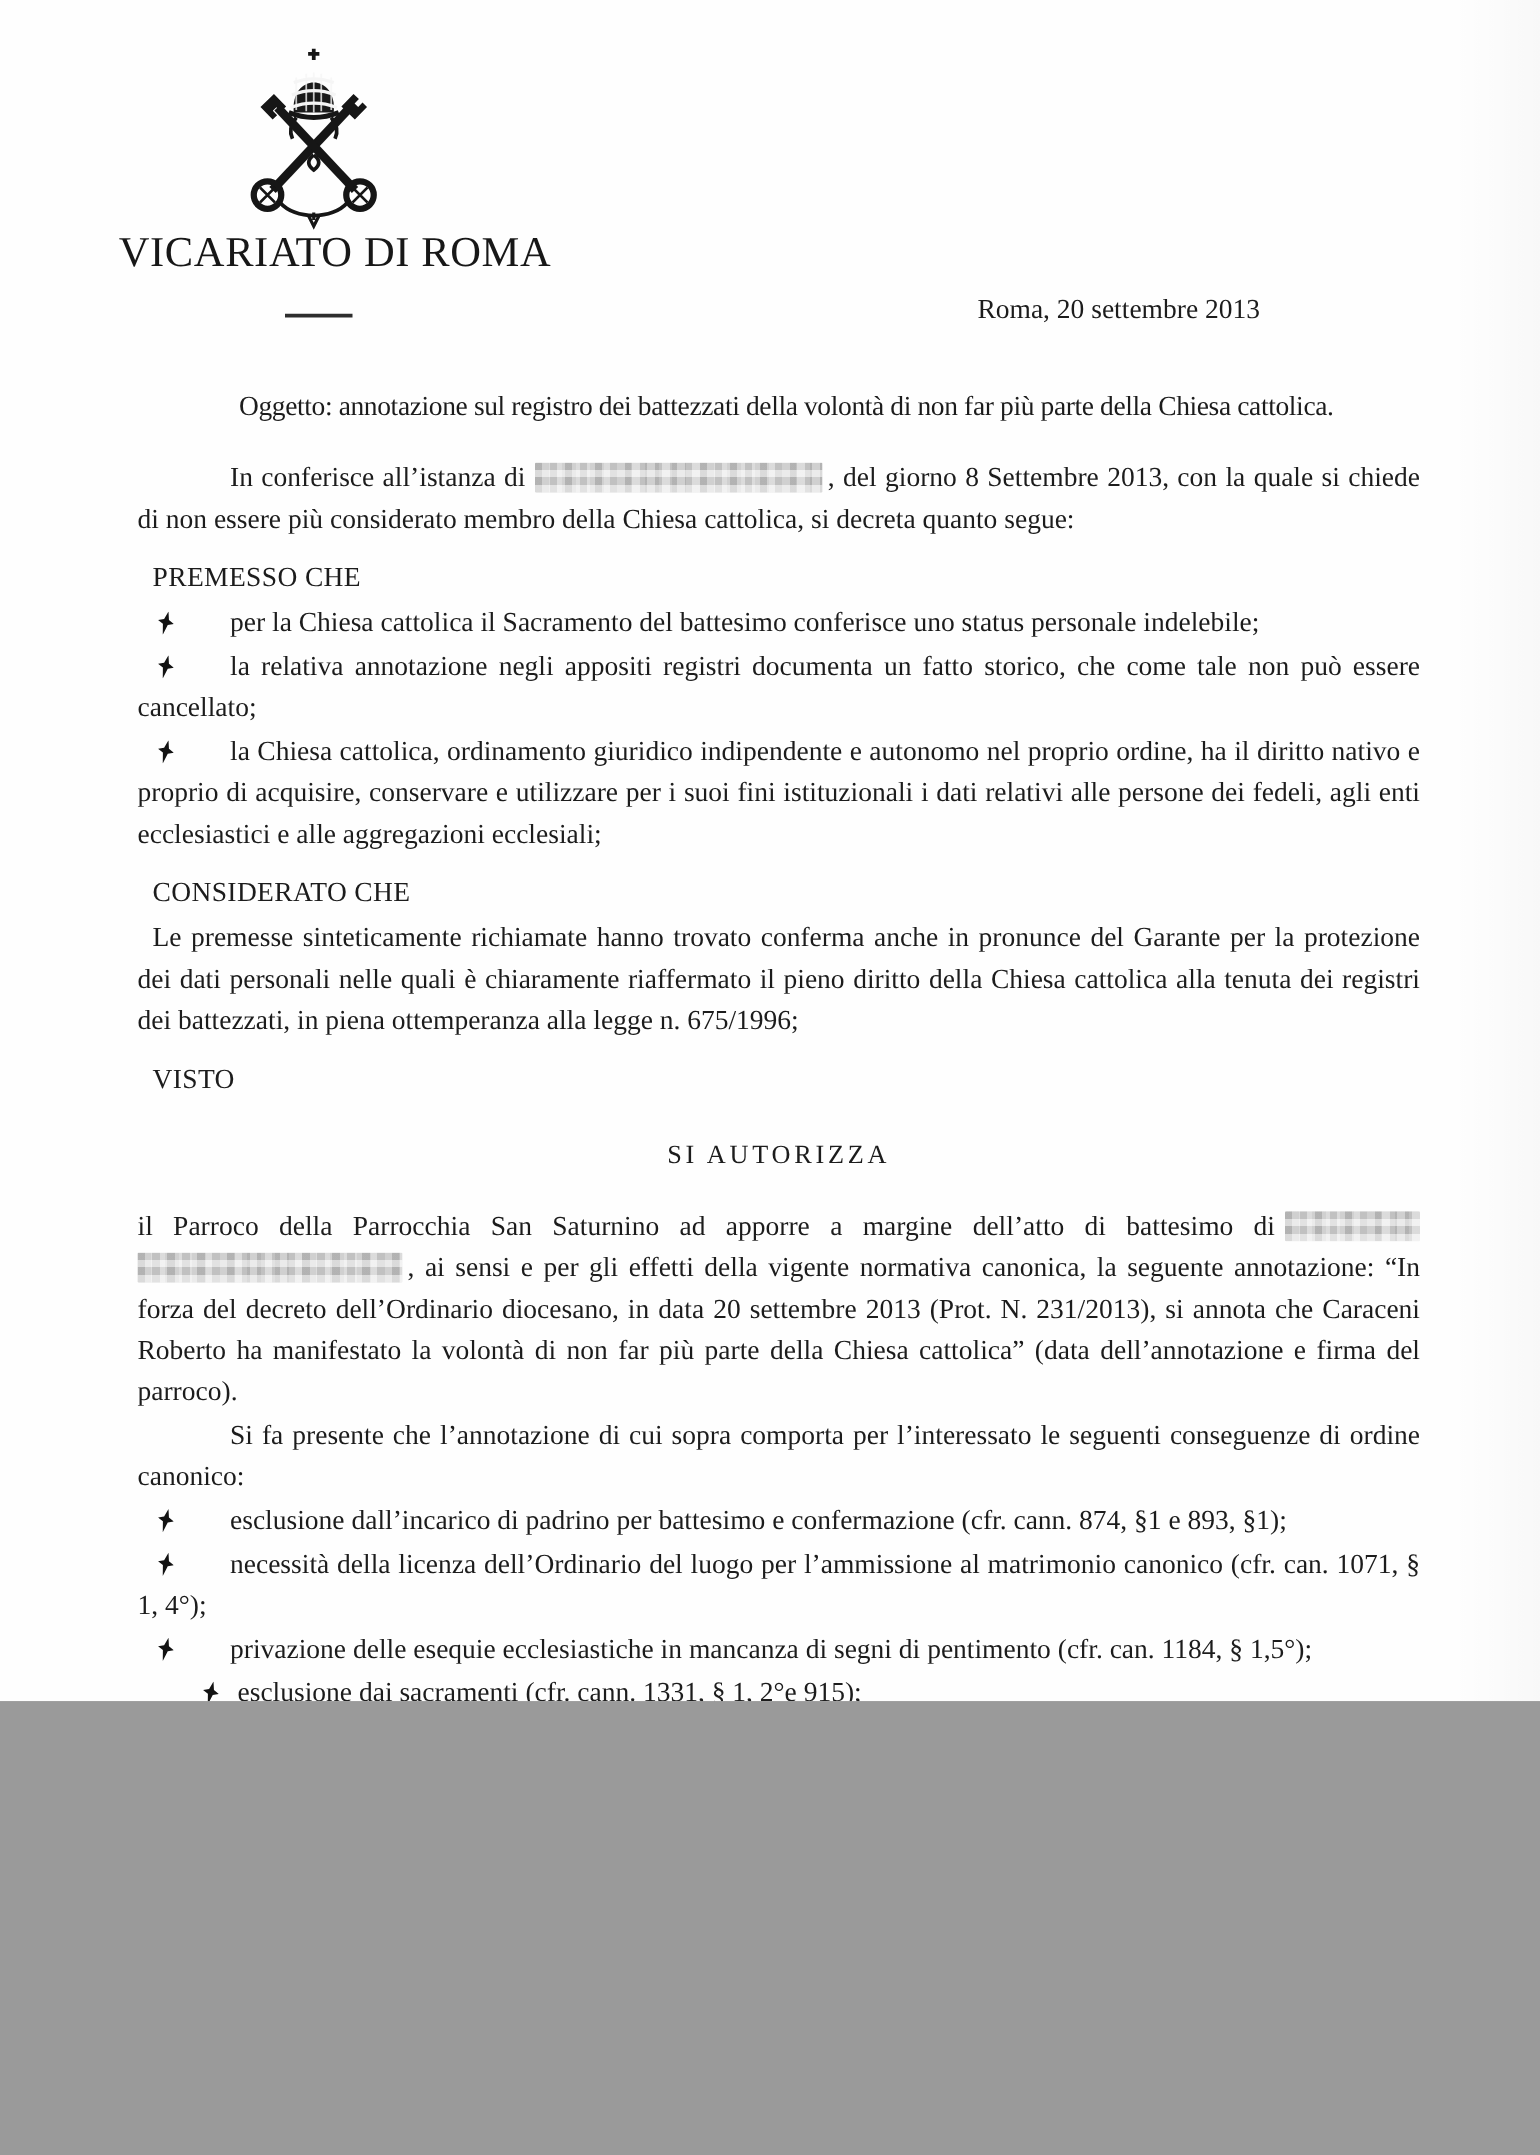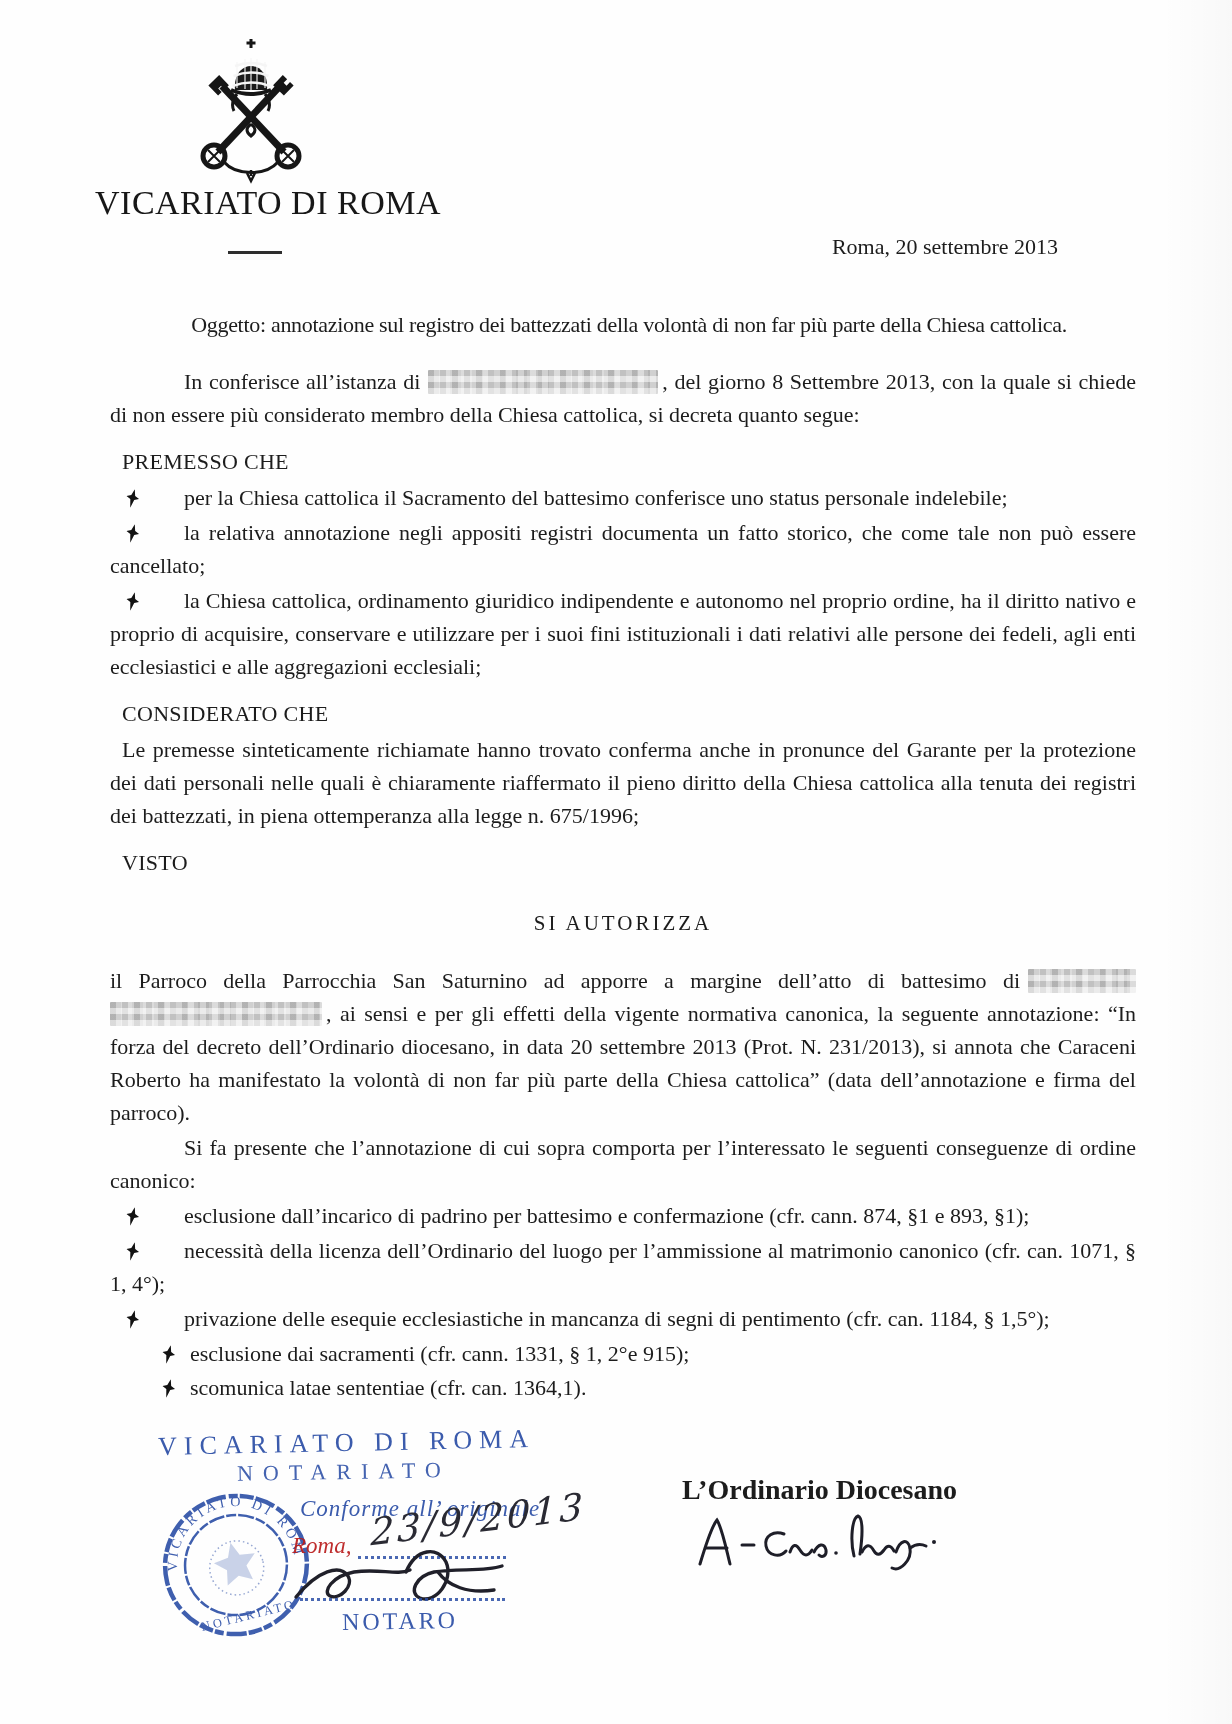--- a/index.html
+++ b/index.html
@@ -1,32 +1,32 @@
 <!DOCTYPE html>
 <html><head>
 <meta charset="utf-8">
 <style>
   * { margin:0; padding:0; box-sizing:border-box; }
   html,body { background:#9a9a9a; }
   .page {
-    position:relative; width:1232px; height:1724px; margin:0 auto;
+    position:relative; width:1232px; height:1361px; margin:0 auto;
     background:#fefefe; overflow:hidden;
     font-family:"Liberation Serif","DejaVu Serif",serif; color:#1c1c1c;
   }
   .page::after{ 
     content:""; position:absolute; top:0; right:0; width:70px; height:100%;
     background:linear-gradient(to right, rgba(0,0,0,0), rgba(0,0,0,0.025));
     pointer-events:none;
   }
 
   
   .emblem { position:absolute; left:188px; top:36px; width:126px; height:150px; }
   .org-title { position:absolute; left:95px; top:184px; font-size:34px; letter-spacing:0.5px; color:#171717; white-space:nowrap; }
   .org-underline { position:absolute; left:228px; top:251px; width:54px; height:3px; background:#2e2e2e; }
-  .dateline { position:absolute; left:786px; top:234px; width:272px; text-align:right; font-size:22px; }
+  .dateline { position:absolute; left:736px; top:234px; width:272px; text-align:right; font-size:22px; }
 
   
   .doc-body {
     position:absolute; left:110px; top:308px; width:1026px;
     font-size:22px; line-height:33px; text-align:justify;
   }
   .subject { white-space:nowrap; letter-spacing:-0.3px; margin-left:12px; text-align:center; }
   .intro { margin-top:24px; text-indent:74px; }
   .sec-heading { margin:14px 0 3px 12px; text-align:left; letter-spacing:0.3px; }
   .plain-para { text-indent:12px; }

